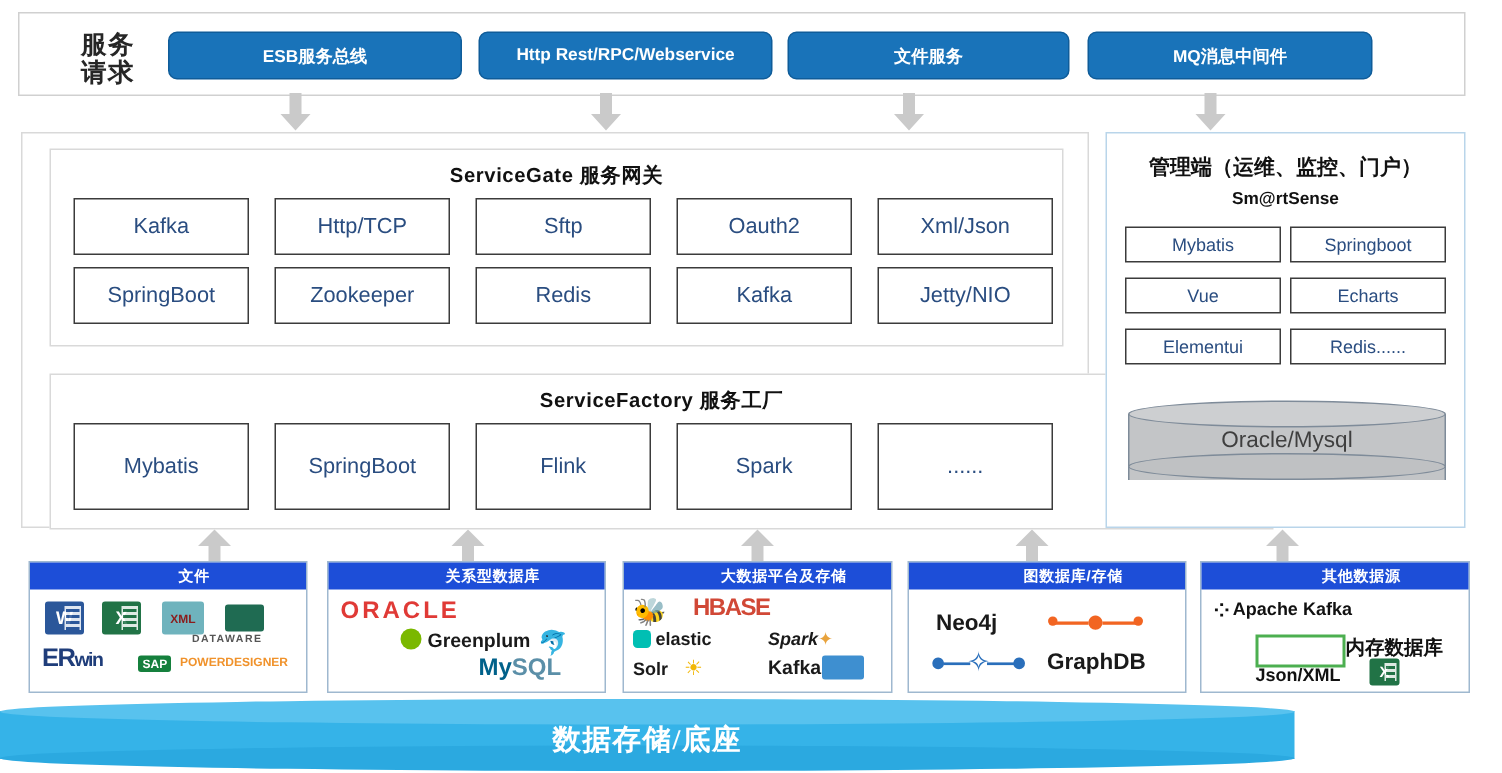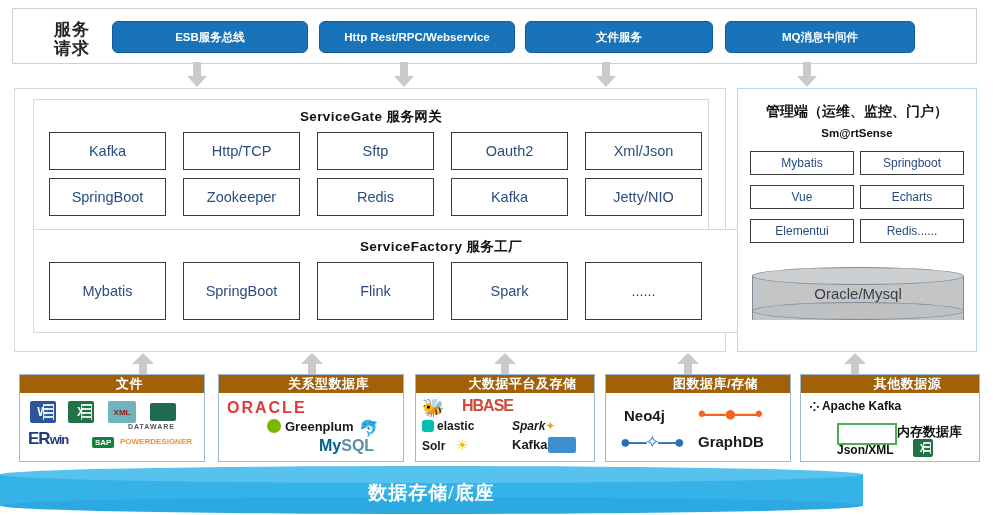--- a/index.html
+++ b/index.html
@@ -79,21 +79,21 @@
     box-sizing: border-box;
   }
   .sub-panel {
     position: absolute;
     left: 18px;
     border: 1px solid #d9d9d9;
     background: #ffffff;
     box-sizing: border-box;
   }
   .sub-panel.gate    { top: 10px;  width: 676px; height: 132px; }
-  .sub-panel.factory { top: 140px; width: 816px; height: 104px; }
+  .sub-panel.factory { top: 160px; width: 816px; height: 104px; }
 
   .panel-title {
     text-align: center;
     font-size: 13.5px;
     font-weight: 700;
     color: #111111;
     margin-top: 8px;
     letter-spacing: 0.4px;
   }
 
@@ -219,23 +219,23 @@
   .ds-card {
     position: absolute;
     top: 374px;
     height: 88px;
     border: 1px solid #9fb8cf;
     background: #ffffff;
     box-sizing: border-box;
   }
   .ds-head {
     height: 18px;
-    background: #a16207;
+    background: #1d4ed8;
     color: #ffffff;
-    font-size: 13px;
+    font-size: 10px;
     font-weight: 700;
     display: flex;
     align-items: center;
     justify-content: center;
     letter-spacing: 0.5px;
     padding-left: 35px;
   }
   .ds-body {
     position: relative;
     height: 68px;

